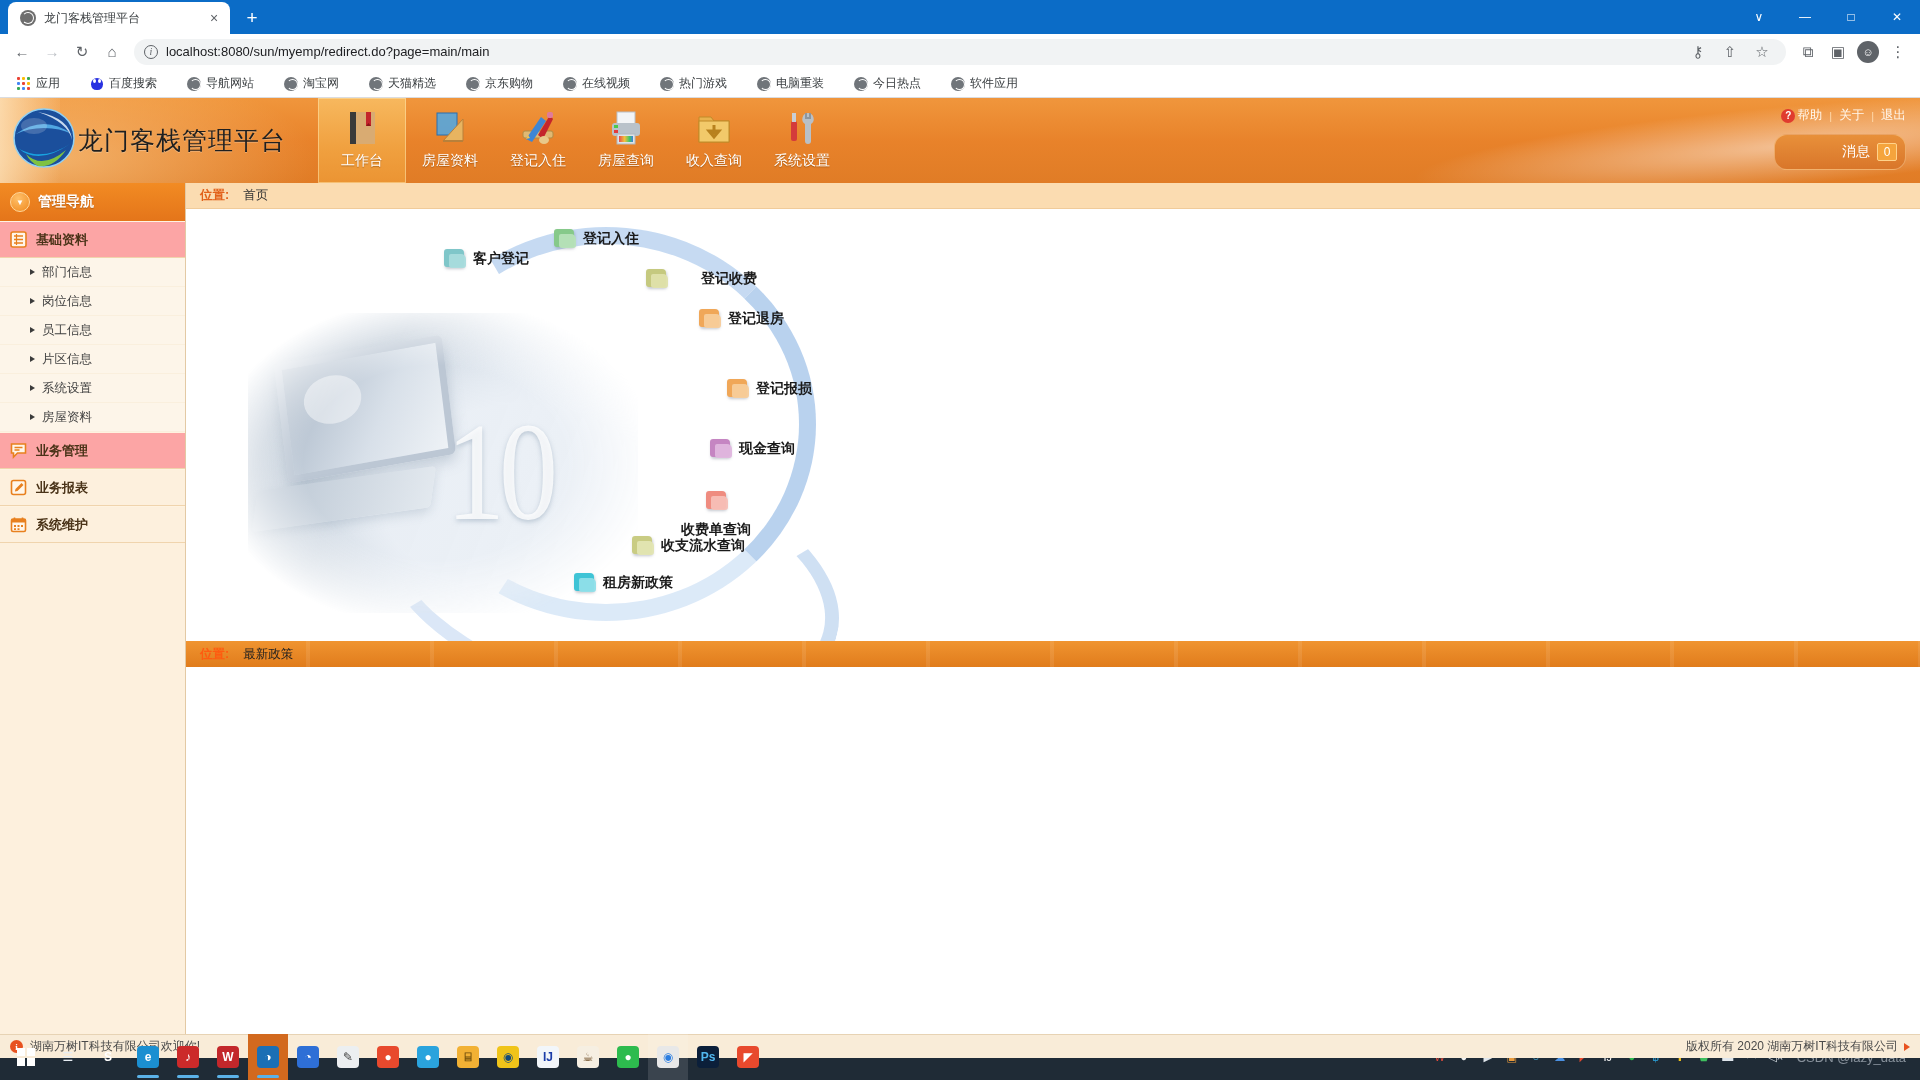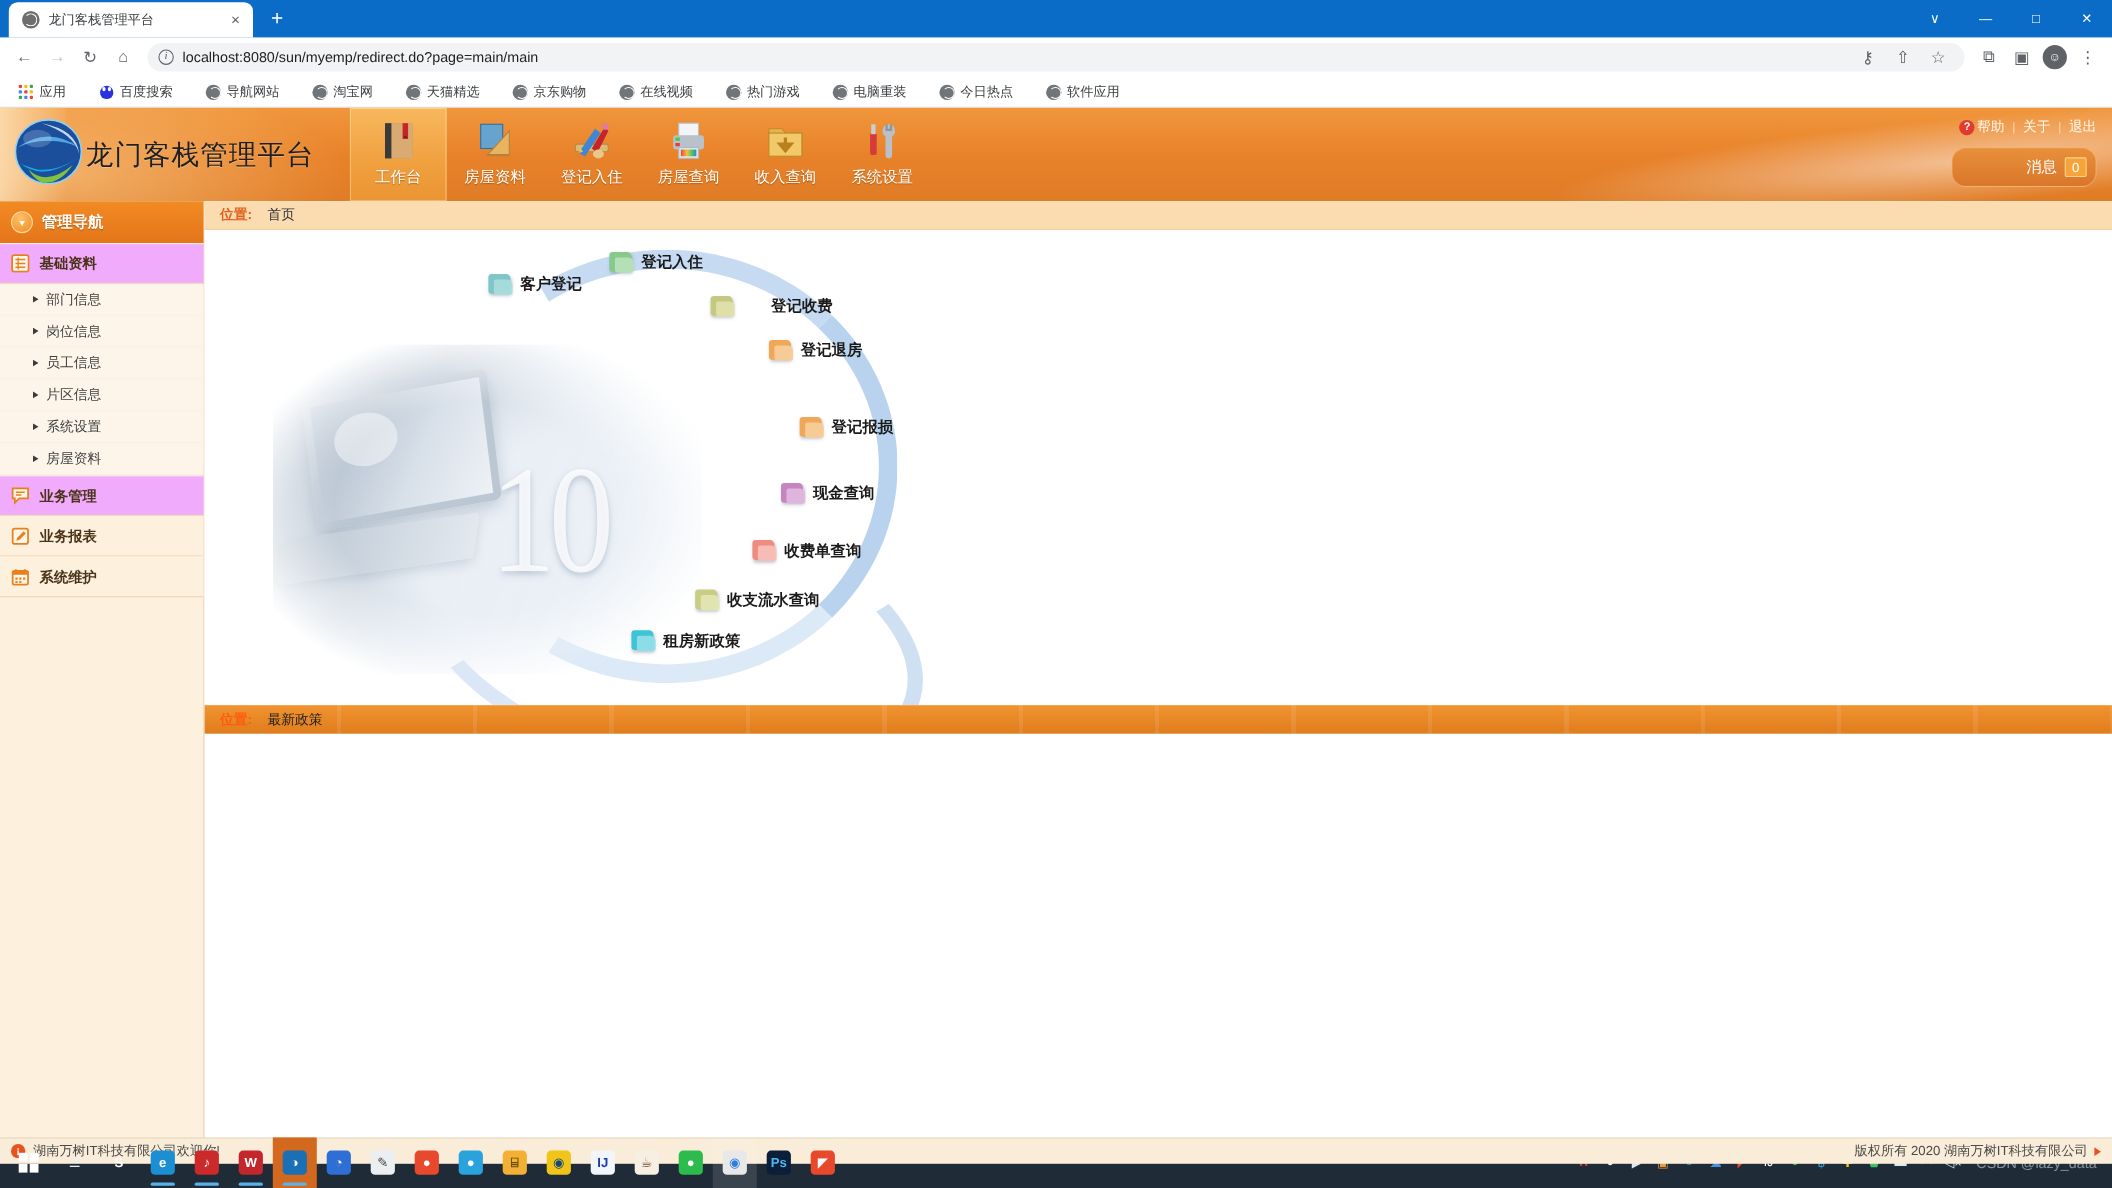--- a/index.html
+++ b/index.html
@@ -223,21 +223,21 @@
     border: 1px solid #ffd79b;
     display: flex; align-items: center; justify-content: center;
     color: #fff; font-size: 8px;
   }
   .side-head-label {
     font-size: 14px; color: #fff; font-weight: bold;
     text-shadow: 0 1px 1px rgba(130,60,0,.5);
   }
   .side-group {
     height: 37px; display: flex; align-items: center; gap: 9px;
-    padding: 0 10px; background: #f0abfc;
+    padding: 0 10px; background: #fca5a5;
     border-bottom: 1px solid #f0d4ad; border-top: 1px solid #fff3e0;
   }
   .side-group.plain { background: #fdf0dd; }
   .grp-ico {
     width: 17px; height: 17px; border: 1.6px solid #e87d1e;
     border-radius: 2px; position: relative; flex: 0 0 17px;
     background: #fff8ee;
   }
   .grp-label { font-size: 13px; color: #4a3318; font-weight: bold; }
   .side-sub {
@@ -739,21 +739,21 @@
     </span>
                 <span class="node-label">登记报损</span>
               </div>
               <div class="node" style="left: 521px; top: 228px;">
                 <span class="node-ico">
       <span class="bk" style="background:#c585c2"></span>
       <span class="fl" style="background:#e0b6de"></span>
     </span>
                 <span class="node-label">现金查询</span>
               </div>
-              <div class="node" style="left: 495px; top: 280px;">
+              <div class="node" style="left: 495px; top: 280px; flex-direction: column;">
                 <span class="node-ico">
       <span class="bk" style="background:#ef8c80"></span>
       <span class="fl" style="background:#f7bfb6"></span>
     </span>
                 <span class="node-label">收费单查询</span>
               </div>
               <div class="node" style="left: 443px; top: 325px;">
                 <span class="node-ico">
       <span class="bk" style="background:#c9cc83"></span>
       <span class="fl" style="background:#e3e5b2"></span>

